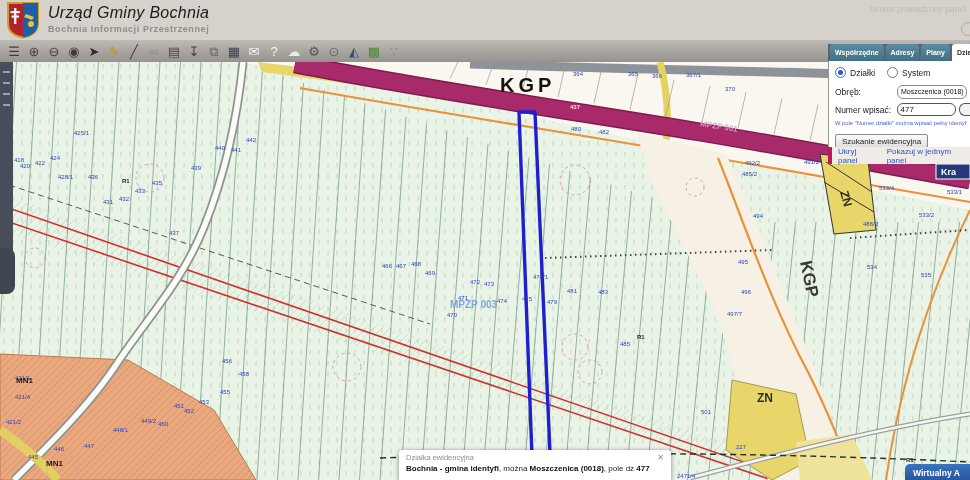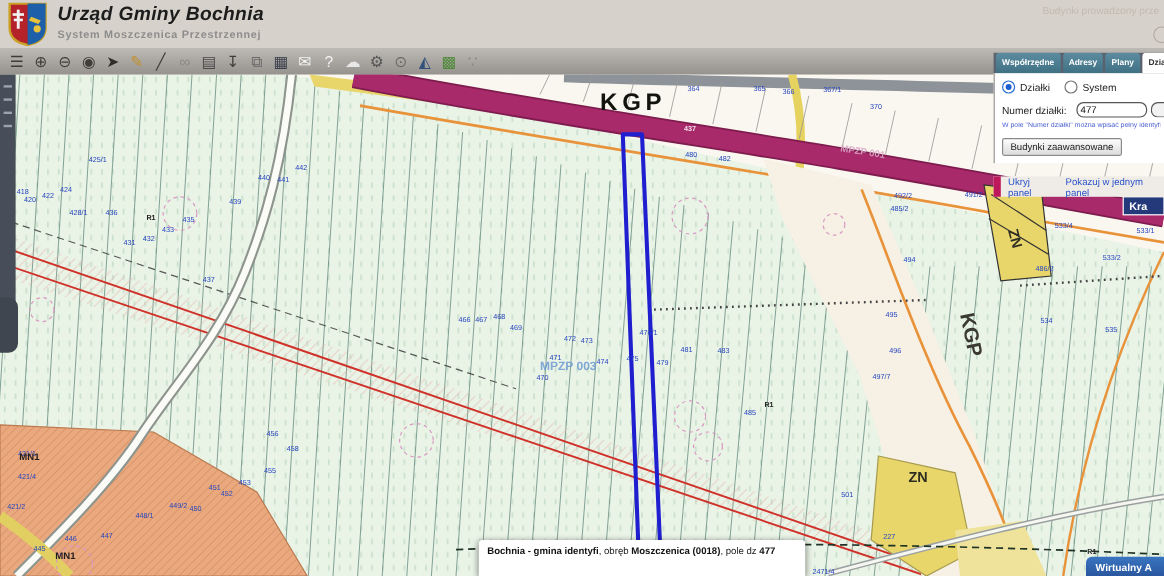--- a/index.html
+++ b/index.html
@@ -1,21 +1,21 @@
 <!DOCTYPE html>
 <html><head>
 <meta charset="utf-8">
 <style>
   html,body{margin:0;padding:0;}
   #app{position:relative;width:970px;height:480px;overflow:hidden;font-family:"Liberation Sans",sans-serif;background:#d6d1ca;}
   
   #header{position:absolute;left:0;top:0;width:970px;height:40px;background:#d6d1ca;}
   #crest{position:absolute;left:6px;top:2px;width:34px;height:37px;}
   #titlebox{position:absolute;left:48px;top:4px;}
-  #app-title{font-size:16px;font-weight:bold;font-style:italic;color:#1c1c1c;letter-spacing:.3px;}
+  #app-title{font-size:16px;font-weight:normal;font-style:italic;color:#1c1c1c;letter-spacing:.3px;}
   #app-subtitle{font-size:9px;font-weight:bold;color:#8d8d8d;letter-spacing:.6px;margin-top:2px;}
   #service-note{position:absolute;right:4px;top:4px;font-size:8.5px;color:#c2bab0;}
   #header-circle{position:absolute;right:-5px;top:22px;width:12px;height:12px;border:1.5px solid #b3aca2;border-radius:50%;}
   
   #toolbar{position:absolute;left:0;top:40px;width:970px;height:22px;background:linear-gradient(#bdbab6,#96938f);display:flex;align-items:center;padding-left:4px;box-sizing:border-box;}
   .tool{width:20px;height:18px;display:flex;align-items:center;justify-content:center;font-size:13px;line-height:1;cursor:pointer;}
   
   #map-wrap{position:absolute;left:0;top:62px;width:970px;height:418px;}
   #map-svg{display:block;}
   #left-strip{position:absolute;left:0;top:62px;width:13px;height:208px;background:#474e59;}
@@ -30,21 +30,21 @@
   .radio{width:9px;height:9px;border:1px solid #777;border-radius:50%;display:inline-block;position:relative;background:#fff;cursor:pointer;}
   .radio.on{border-color:#2a6fd4;}
   .radio.on::after{content:"";position:absolute;left:2px;top:2px;width:5px;height:5px;border-radius:50%;background:#1d5fd0;}
   .field-row{display:flex;align-items:center;margin-bottom:4px;font-size:8.5px;color:#222;}
   .field-label{width:62px;}
   .select-box{width:62px;height:12px;border:1px solid #8a8a8a;border-radius:6px;font-size:7px;line-height:12px;padding:0 3px;color:#111;white-space:nowrap;overflow:hidden;background:#fff;cursor:pointer;}
   .input-box{width:52px;height:11px;border:1px solid #555;border-radius:6px;font-size:8px;line-height:11px;padding:0 3px;color:#111;background:#fff;}
   .input-stub{width:10px;height:11px;border:1px solid #555;border-radius:6px 0 0 6px;border-right:none;margin-left:3px;background:#f2f2f2;}
   #hint{font-size:5.8px;color:#4a5fd0;margin:2px 0 4px;white-space:nowrap;overflow:hidden;width:132px;}
   #adv-btn{font-size:8px;color:#222;background:linear-gradient(#fdfdfd,#dcdcdc);border:1px solid #8a8a8a;border-radius:2px;padding:2px 6px;display:inline-block;margin-bottom:6px;cursor:pointer;}
-  #links-row{position:absolute;left:828px;top:147px;width:142px;height:17px;background:#efece7;border-left:6px solid #be185d;font-size:8px;display:flex;gap:10px;align-items:center;padding-left:6px;box-sizing:border-box;}
+  #links-row{position:absolute;left:828px;top:147px;width:142px;height:17px;background:#efece7;border-left:4px solid #be185d;font-size:8px;display:flex;gap:10px;align-items:center;padding-left:6px;box-sizing:border-box;}
   #links-row a{color:#2a52c8;text-decoration:none;cursor:pointer;}
   
   #popup{position:absolute;left:399px;top:450px;width:272px;height:30px;background:#fff;box-shadow:0 1px 5px rgba(0,0,0,.45);border-radius:3px 3px 0 0;padding:3px 7px;box-sizing:border-box;font-size:8px;}
   #popup-head{display:flex;justify-content:space-between;color:#8f8f8f;font-size:7.5px;}
   #popup-close{color:#8f8f8f;cursor:pointer;font-size:8px;}
   #popup-line{margin-top:2px;color:#222;white-space:nowrap;}
   #popup-line b{color:#111;}
   
   #assistant-btn{position:absolute;left:905px;top:464px;width:70px;height:18px;background:linear-gradient(#3a74c0,#27539b);color:#fff;font-size:8.5px;font-weight:bold;border-radius:5px 0 0 0;line-height:18px;padding-left:8px;box-sizing:border-box;cursor:pointer;white-space:nowrap;overflow:hidden;}
 </style>
@@ -311,23 +311,23 @@
       <path d="M2,1 h30 v20 q0,12 -15,14.5 q-15,-2.5 -15,-14.5 Z" fill="#b4232a" stroke="#c9a227" stroke-width="2"></path>
       <path d="M17,1 h15 v20 q0,12 -15,14.5 Z" fill="#1d5fa8"></path>
       <rect x="8" y="6" width="2.4" height="16" fill="#f2f2f2"></rect>
       <rect x="4.5" y="9" width="9.5" height="2.2" fill="#f2f2f2"></rect>
       <rect x="5.5" y="13.5" width="7.5" height="2.2" fill="#f2f2f2"></rect>
       <path d="M20,12 l8,3 -2,3 -8,-3 Z" fill="#e8c23a"></path>
       <circle cx="25" cy="22" r="3" fill="#e8c23a"></circle>
     </svg>
     <div id="titlebox">
       <div id="app-title">Urząd Gminy Bochnia</div>
-      <div id="app-subtitle">System Moszczenica Przestrzennej</div>
-    </div>
-    <div id="service-note">Budynki prowadzony prze</div>
+      <div id="app-subtitle">Bochnia Informacji Przestrzennej</div>
+    </div>
+    <div id="service-note">Serwis prowadzony panel</div>
     <div id="header-circle"></div>
   </div>
 
   <div id="toolbar">
       <span class="tool" style="color: rgb(63, 61, 58);">☰</span>
       <span class="tool" style="color: rgb(63, 61, 58);">⊕</span>
       <span class="tool" style="color: rgb(63, 61, 58);">⊖</span>
       <span class="tool" style="color: rgb(63, 61, 58);">◉</span>
       <span class="tool" style="color: rgb(47, 45, 42);">➤</span>
       <span class="tool" style="color: rgb(192, 144, 42);">✎</span>
@@ -355,34 +355,42 @@
     </div>
 
   <div id="panel">
     <div class="radio-row">
       <span class="radio on"></span>
       <span>Działki</span>
       <span class="radio" style="margin-left:8px"></span>
       <span>System</span>
     </div>
     <div class="field-row">
-      <span class="field-label">Numer działki:</span>
+      <span class="field-label">Obręb:</span>
+      <span class="select-box">Moszczenica (0018)</span>
+    </div>
+    <div class="field-row">
+      <span class="field-label">Numer wpisać:</span>
       <span class="input-box">477</span>
       <span class="input-stub"></span>
     </div>
     <div id="hint">W pole "Numer działki" można wpisać pełny identyfi</div>
-    <span id="adv-btn">Budynki zaawansowane</span>
+    <span id="adv-btn">Szukanie ewidencyjna</span>
   </div>
 
   <div id="links-row">
     <a>Ukryj panel</a>
     <a>Pokazuj w jednym panel</a>
   </div>
 
   <div id="popup">
+    <div id="popup-head">
+      <span>Działka ewidencyjna</span>
+      <span id="popup-close">✕</span>
+    </div>
     <div id="popup-line">
-      <b>Bochnia - gmina identyfi</b><span>, obręb </span><b>Moszczenica (0018)</b><span>, pole dz </span><b>477</b>
+      <b>Bochnia - gmina identyfi</b><span>, można </span><b>Moszczenica (0018)</b><span>, pole dz </span><b>477</b>
     </div>
   </div>
 
   <div id="assistant-btn">Wirtualny A</div>
 
 </div>
 
 </body></html>

